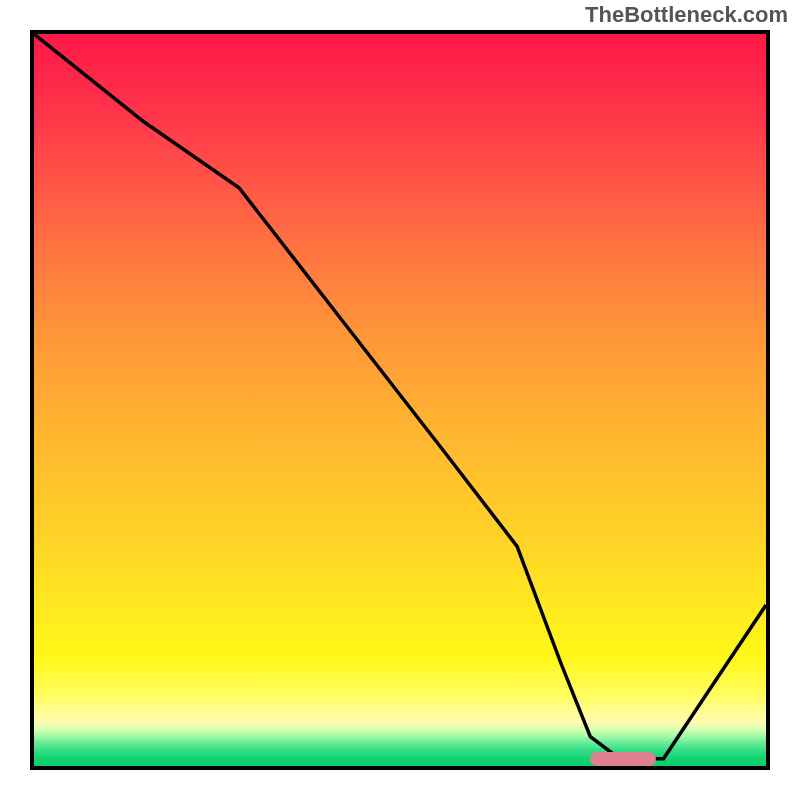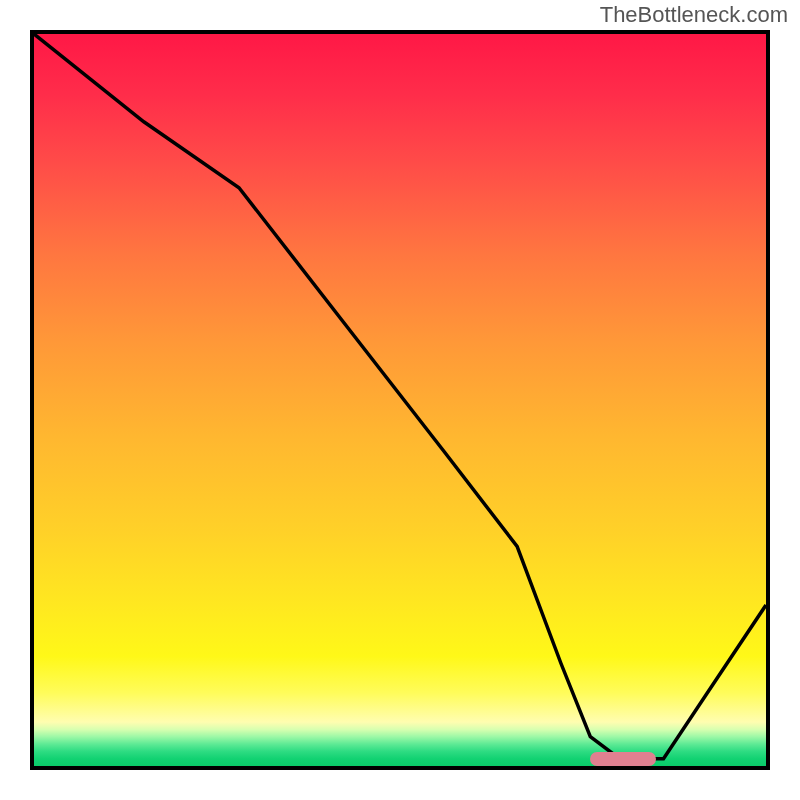--- a/index.html
+++ b/index.html
@@ -8,21 +8,21 @@
     height: 800px;
     background: #ffffff;
     position: relative;
     font-family: Arial, sans-serif;
   }
   .watermark {
     position: absolute;
     top: 2px;
     right: 12px;
     font-size: 22px;
-    font-weight: normal;
+    font-weight: bold;
     color: #555555;
     z-index: 10;
   }
   .chart-frame {
     position: absolute;
     top: 30px;
     left: 30px;
     width: 740px;
     height: 740px;
     border: 4px solid #000000;

